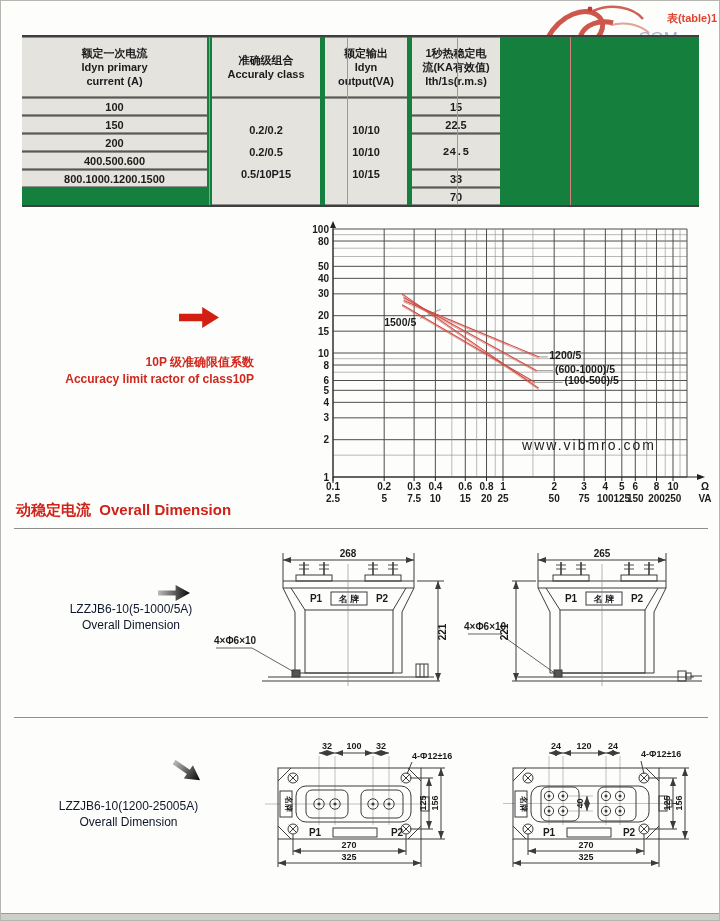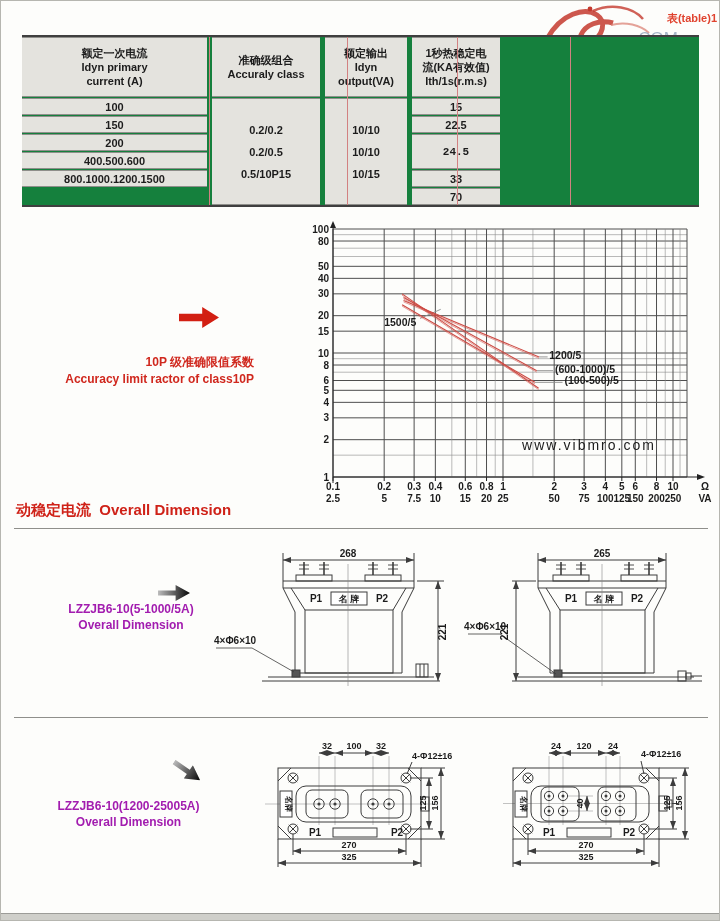--- a/index.html
+++ b/index.html
@@ -35,21 +35,21 @@
   .anno-arrow{position:absolute;left:140px;top:6px;width:40px;height:21px;background:#d21f12;
               clip-path:polygon(0 32%,58% 32%,58% 0,100% 50%,58% 100%,58% 68%,0 68%);}
   .anno-l1{position:absolute;top:53px;right:0;font-size:12px;font-weight:bold;color:#d0281e;}
   .anno-l2{position:absolute;top:71px;right:0;font-size:12px;font-weight:bold;color:#d0281e;}
 
   
   .sec-title{position:absolute;left:15px;top:500px;font-size:15px;font-weight:bold;color:#cf2218;}
   .hrline{position:absolute;left:13px;width:694px;height:1px;background:#8f8f8b;}
 
   
-  .dim-label{position:absolute;text-align:center;color:#a21caf;font-weight:bold;font-size:12px;line-height:16px;}
+  .dim-label{position:absolute;text-align:center;color:#0f172a;font-weight:normal;font-size:12px;line-height:16px;}
   .blk-arrow{position:absolute;width:32px;height:16px;background:linear-gradient(90deg,#bcbcbc,#050505);
              clip-path:polygon(0 34%,55% 34%,55% 0,100% 50%,55% 100%,55% 66%,0 66%);}
 
   
   svg text{font-family:"Liberation Sans",sans-serif;fill:#1c1c1c;}
   .dimtxt{font-size:10px;font-weight:bold;}
   .dimtxt9{font-size:9px;font-weight:bold;}
   .lbltxt{font-size:10px;font-weight:bold;}
   .cjk{font-size:9px;font-weight:bold;}
 

